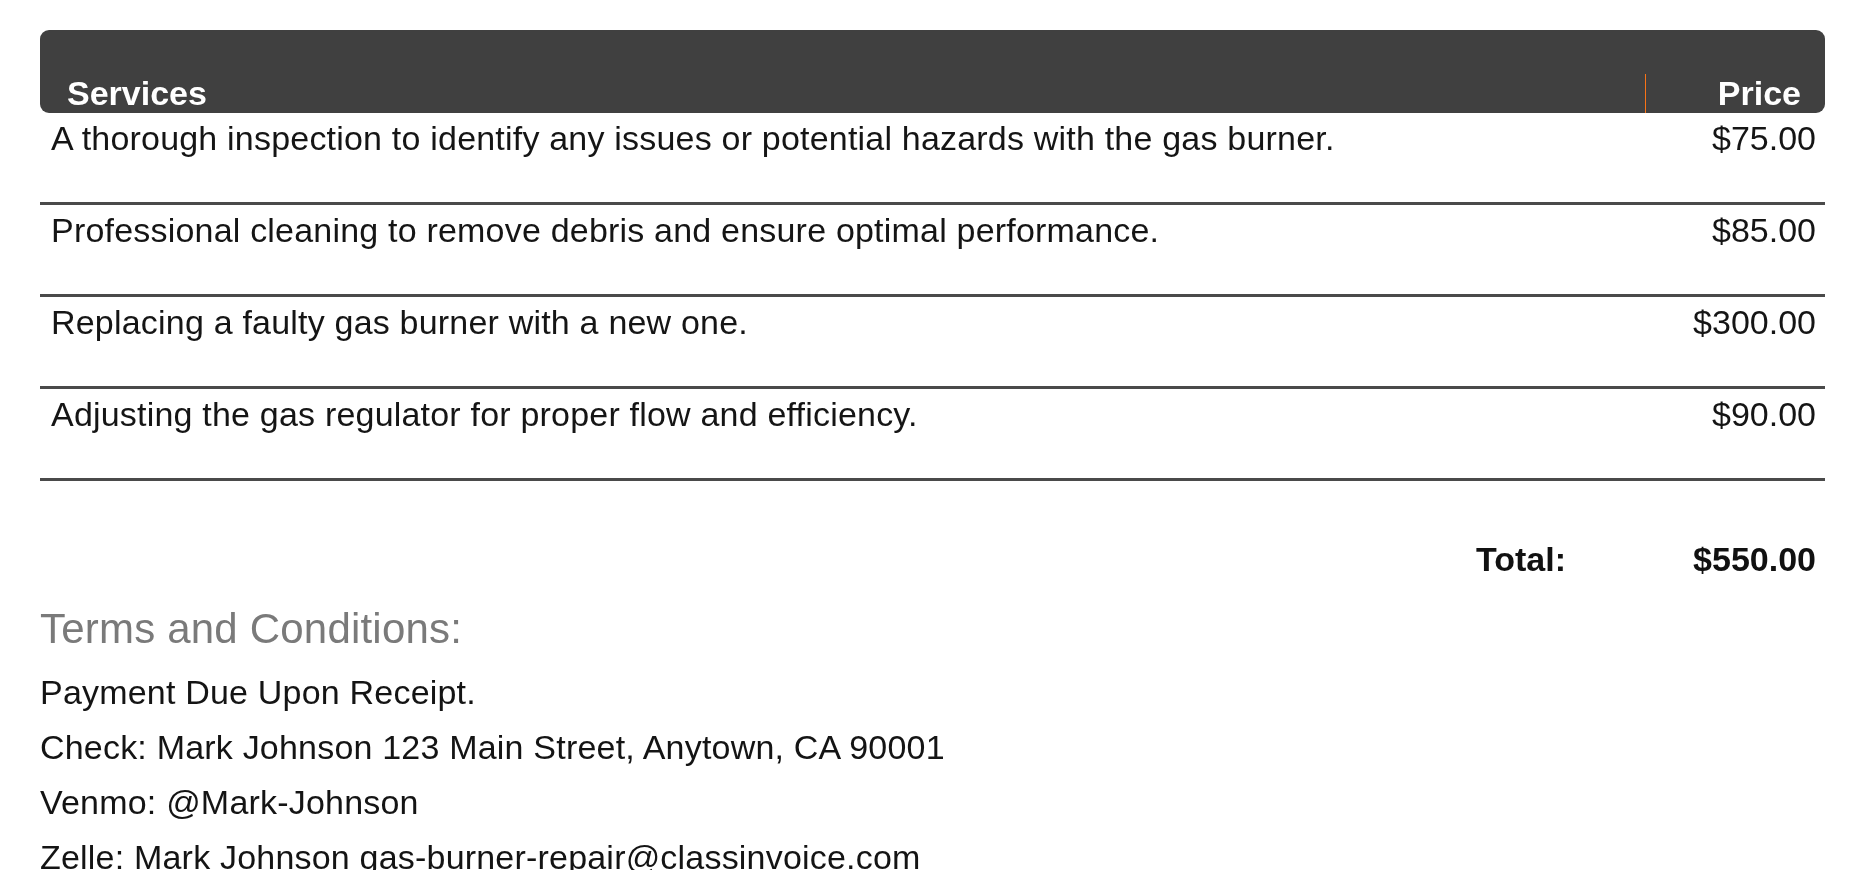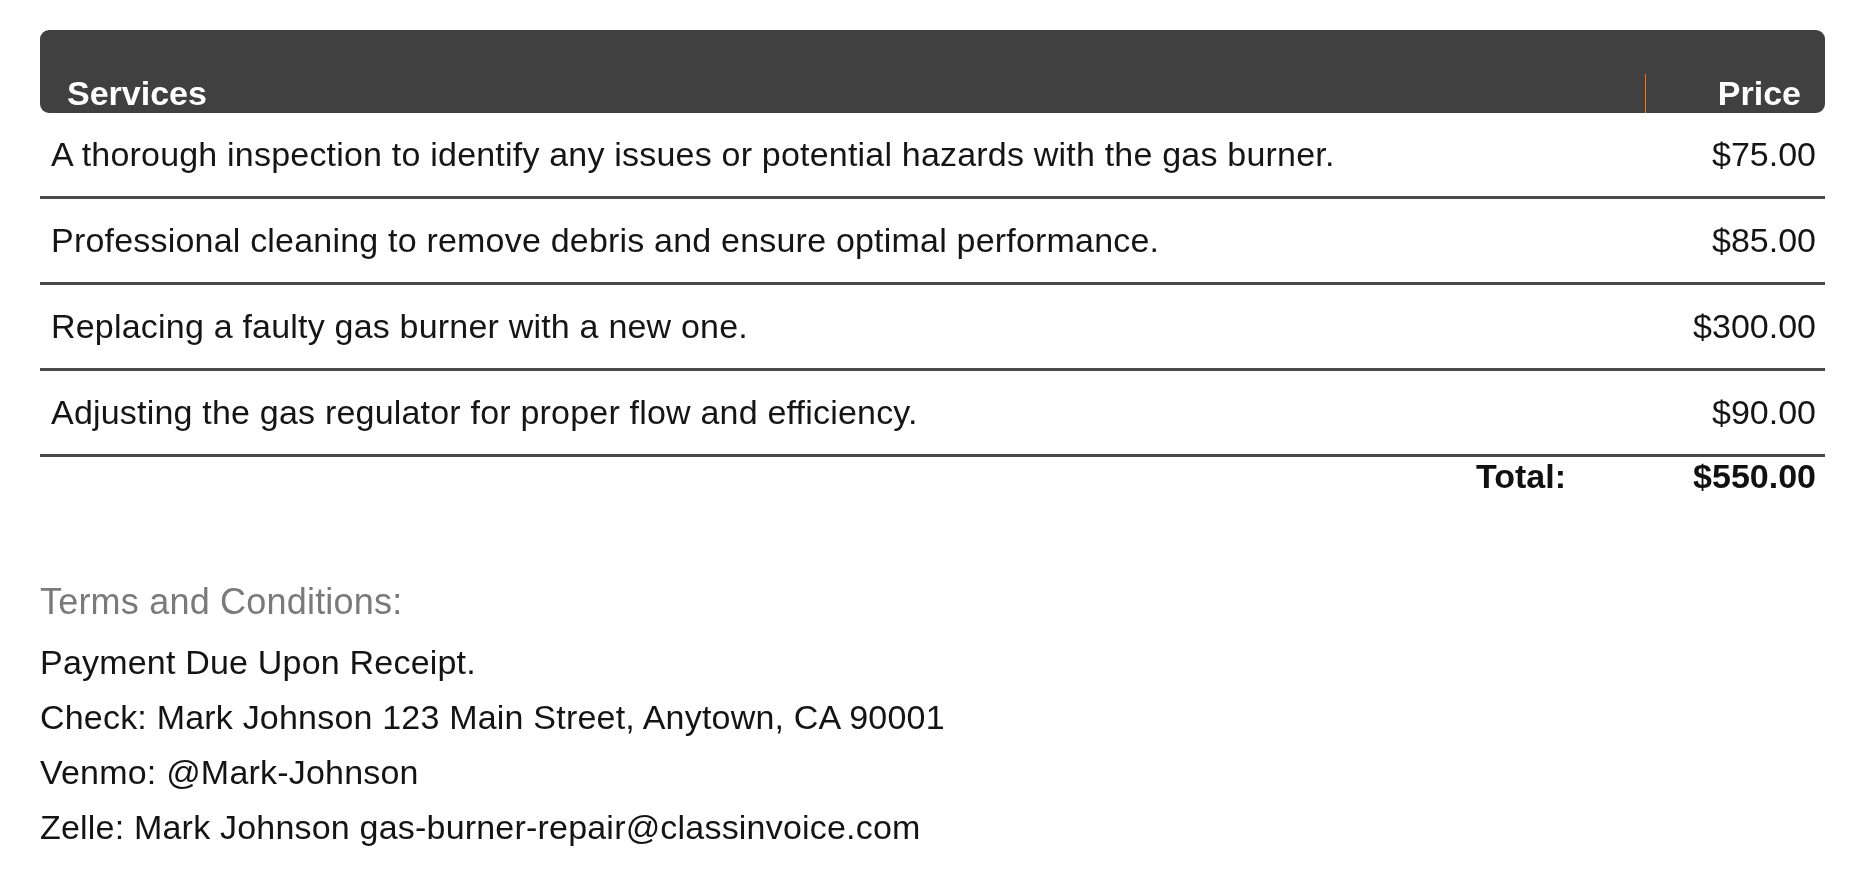--- a/index.html
+++ b/index.html
@@ -35,45 +35,45 @@
   }
   .th-price {
     width: 180px;
     display: flex; align-items: center; justify-content: flex-end;
     padding-right: 24px;
     border-left: 1px solid #f97316;
   }
 
   .trow {
     display: flex;
-    align-items: center;
     height: 86px;
     border-bottom: 3px solid var(--rule-color, #4a4a4a);
     font-size: 34px;
     color: #151515;
+    margin-top: 6px;
   }
   .cell-desc { flex: 1; padding-left: 11px; letter-spacing: 0.2px; }
   .cell-price { width: 180px; text-align: right; padding-right: 9px; }
 
   .total-row {
     display: flex;
-    align-items: flex-start;
+    align-items: flex-end;
     height: 98px;
     font-weight: bold;
     font-size: 34px;
     color: #111111;
   }
   .total-spacer { flex: 1; }
   .total-label { margin-right: 79px; }
   .total-value { width: 180px; text-align: right; padding-right: 9px; }
 
   
   .terms { margin-top: 26px; }
   .terms-heading {
-    font-size: 36px;
+    font-size: 42px;
     color: var(--terms-heading-color, #7a7a7a);
     margin-bottom: 12px;
     letter-spacing: 0.2px;
   }
   .terms-line {
     font-size: 34px;
     line-height: 55px;
     color: #141414;
     letter-spacing: 0.2px;
   }

